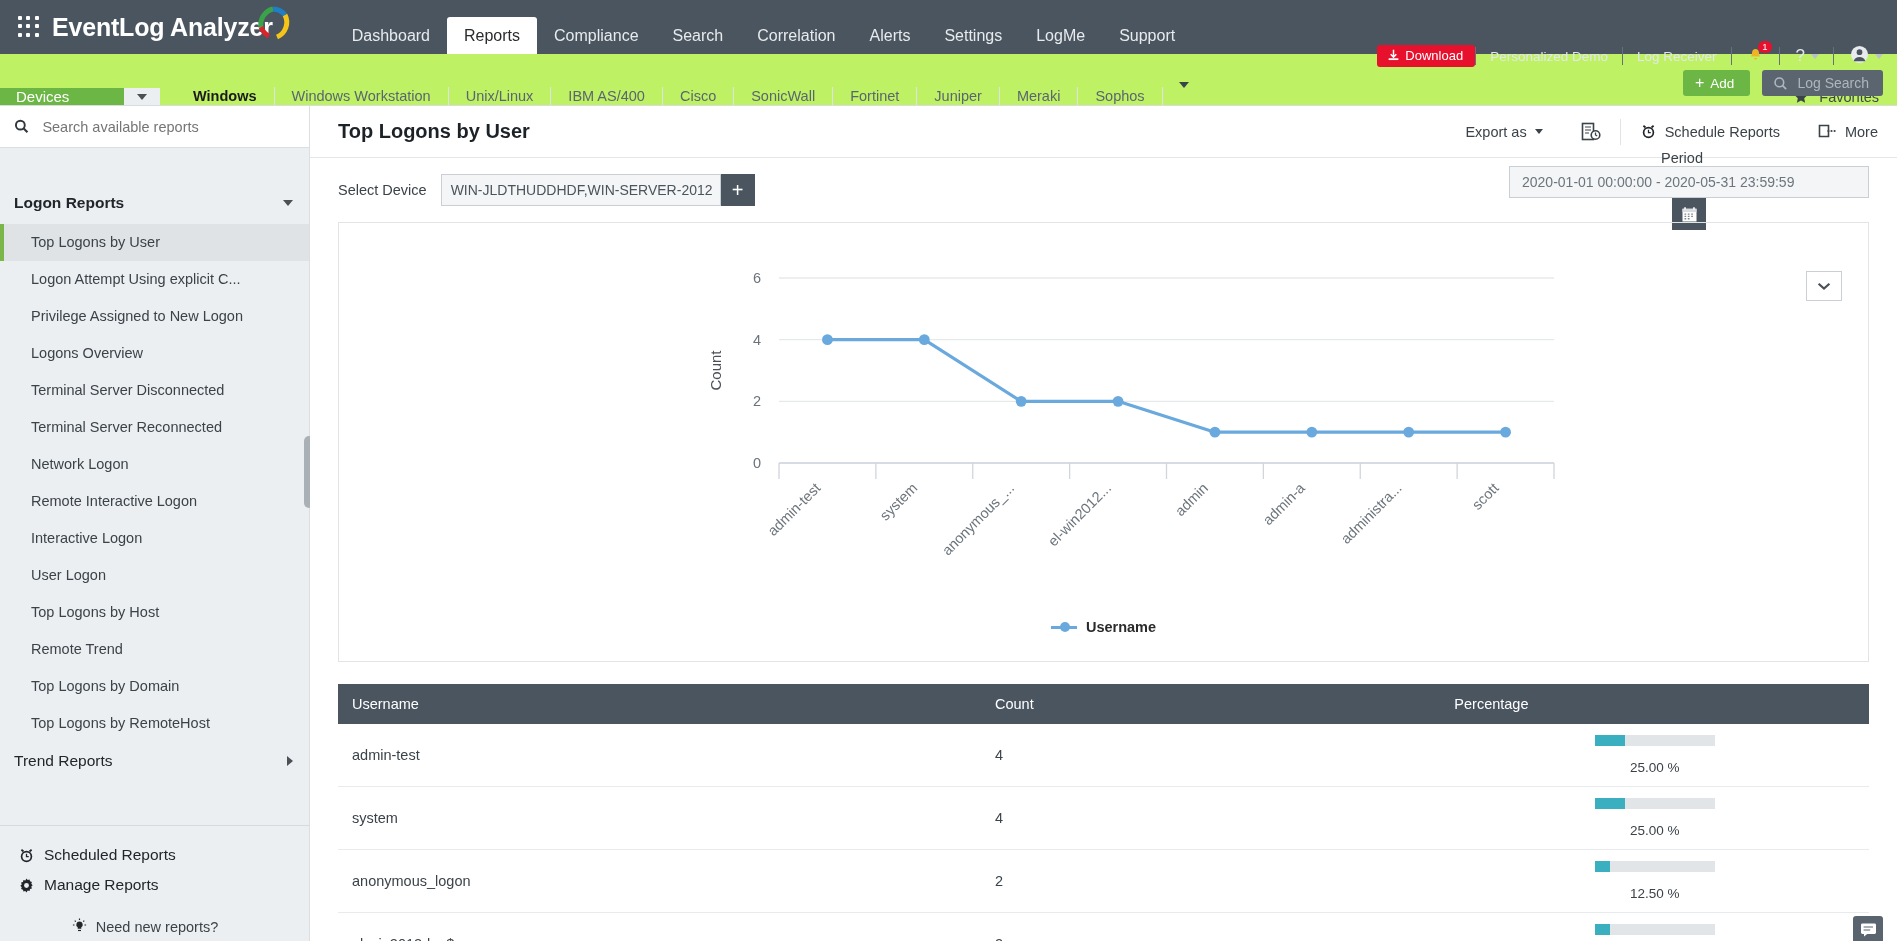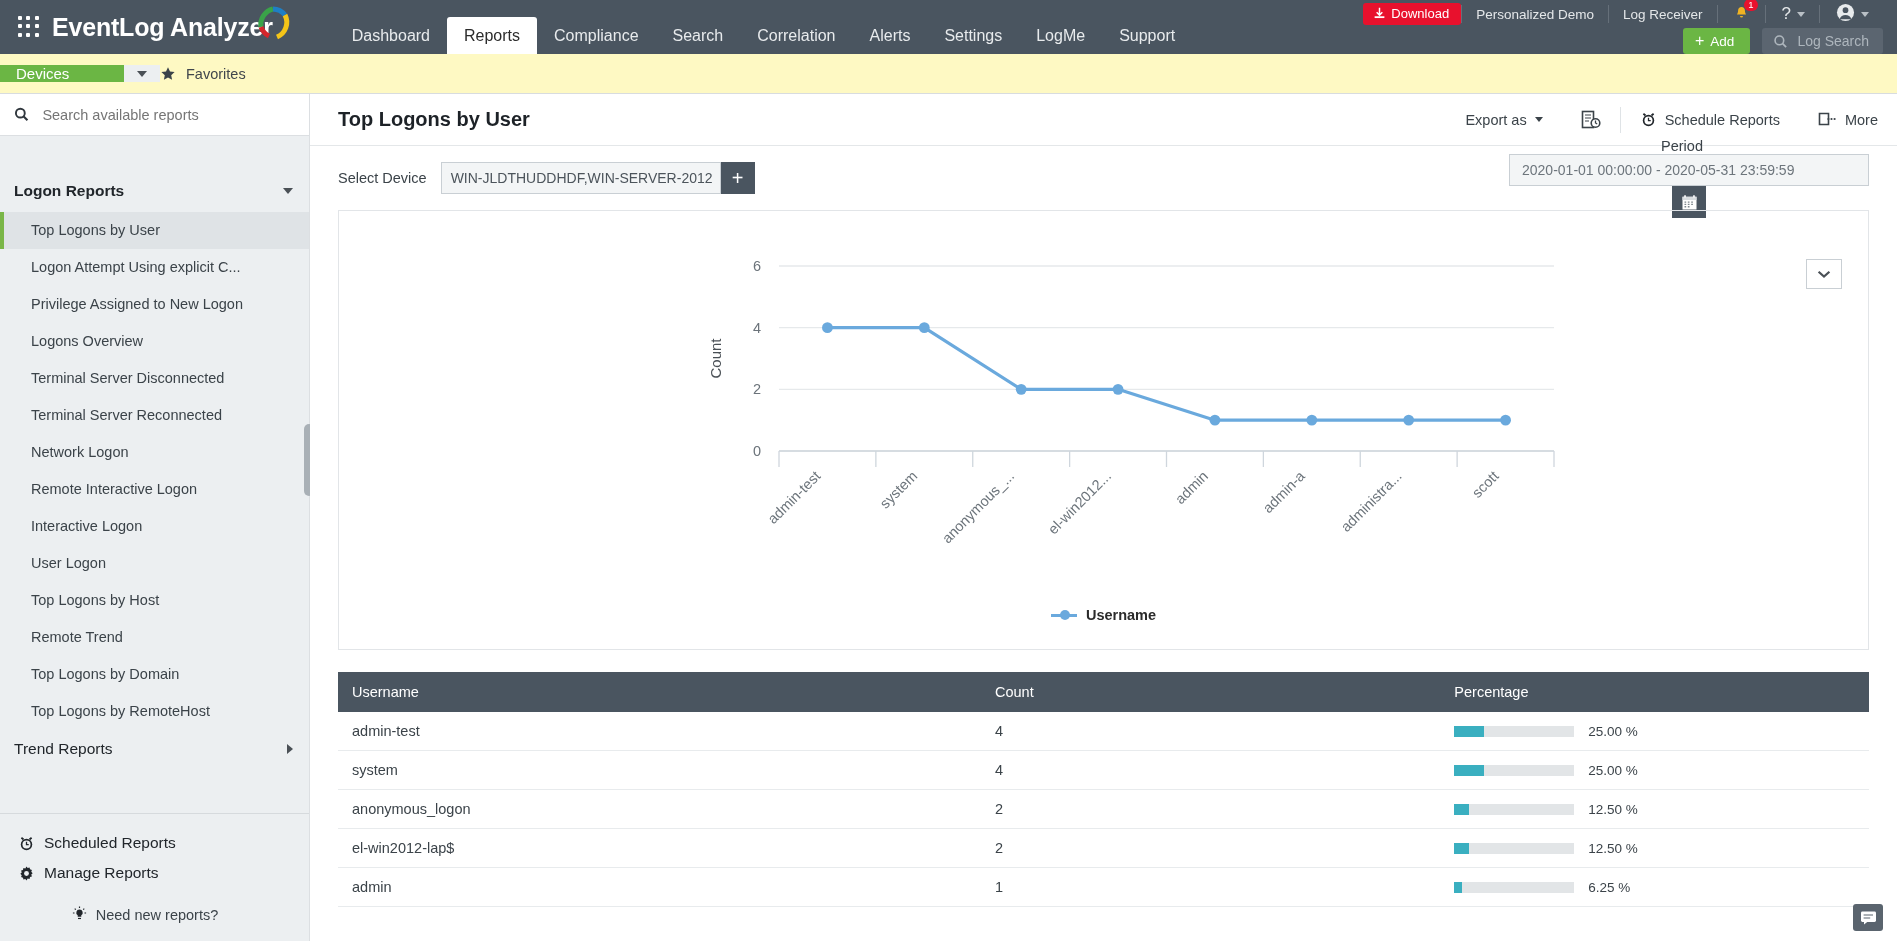--- a/index.html
+++ b/index.html
@@ -25,21 +25,21 @@
   .brand-arc{ position:absolute; right:-6px; top:-10px; width:40px; height:40px;}
 
   .mainnav{ display:flex; align-items:flex-end; height:54px; margin-left:46px; }
   .mainnav a{
     color:#e8ebed; text-decoration:none; font-size:16px;
     padding:0 17px; height:36px; line-height:36px; display:block; white-space:nowrap;
   }
   .mainnav a.active{ background:#fff; color:#2b2b2b; border-radius:3px 3px 0 0; height:37px; line-height:37px;}
 
   .topright{ position:absolute; right:0; top:0; height:54px; }
-  .tr-row1{ display:flex; align-items:center; height:28px; padding-right:28px; justify-content:flex-end;}
+  .tr-row1{ display:flex; align-items:center; height:28px; padding-right:14px; justify-content:flex-end;margin-top:42px;}
   .tr-row2{ display:flex; align-items:center; height:26px; padding-right:14px; justify-content:flex-end;}
   .download-btn{
     background:#e8112d; color:#fff; font-size:13px; border-radius:3px;
     padding:3px 12px 4px 10px; display:flex; align-items:center; gap:5px; cursor:pointer;
   }
   .tr-link{ color:#e4e7e9; font-size:13.5px; padding:0 14px; white-space:nowrap; cursor:pointer;}
   .tr-sep{ width:1px; height:18px; background:#66707a;}
   .bell{ position:relative; padding:0 16px; cursor:pointer;}
   .bell-badge{ position:absolute; top:-6px; right:7px; background:#e8112d; color:#fff;
     font-size:9.5px; border-radius:8px; padding:1px 4px; line-height:1.1;}
@@ -47,21 +47,21 @@
   .caret-sm{ display:inline-block; width:0;height:0; border-left:4px solid transparent;
     border-right:4px solid transparent; border-top:5px solid #b9c0c6; vertical-align:middle;}
   .avatar-ic{ padding:0 6px 0 16px; cursor:pointer;}
   .add-btn{ background:#6bb644; color:#fff; font-size:13.5px; border-radius:3px;
     padding:5px 16px 5px 12px; display:flex; align-items:center; gap:6px; cursor:pointer;}
   .logsearch{ background:#5b6570; border-radius:3px; display:flex; align-items:center;
     gap:9px; padding:5px 14px 5px 11px; margin-left:12px; cursor:text;}
   .logsearch span{ color:#aeb6bd; font-size:14px;}
 
   
-  .subbar{ height:40px; background:#fef9c3; border-bottom:1px solid #d8dcdf; display:flex; align-items:center;}
+  .subbar{ height:52px; background:#bef264; border-bottom:1px solid #d8dcdf; display:flex; align-items:flex-end;}
   .devices-btn{ width:160px; background:#6bb644; color:#fff; display:flex; align-items:center;
     font-size:15px; position:relative; cursor:pointer;}
   .devices-btn .lbl{ padding-left:16px;}
   .devices-btn .dd{ position:absolute; right:0; top:0; bottom:0; width:36px; background:#eceff1;
     display:flex; align-items:center; justify-content:center;}
   .subtabs{ display:flex; align-items:center; flex:1; padding-left:16px;}
   .subtabs .st{ font-size:14.5px; color:#5b6570; padding:0 17px; white-space:nowrap; cursor:pointer;
      border-right:1px solid #dfe3e6; line-height:18px;}
   .subtabs .st:last-child{ border-right:none;}
   .subtabs .st.active{ color:#1a1a1a; font-weight:bold;}
@@ -135,21 +135,21 @@
   .legend-mark:after{ content:""; position:absolute; left:9px; top:-3.5px; width:10px; height:10px;
      border-radius:50%; background:#6aa9dd;}
   .legend-txt{ font-size:14.5px; color:#2b2b2b; font-weight:bold;}
 
   
   .tbl{ margin:22px 28px 0 28px; width:calc(100% - 56px); border-collapse:collapse;}
   .tbl thead th{ background:#4a5560; color:#fff; font-size:14.5px; font-weight:normal;
      text-align:left; padding:12px 14px; }
   .tbl tbody td{ border-bottom:1px solid #e8ebed; font-size:14.5px; color:#3b4349;
      padding:11px 14px;}
-  .pct-cell{ display:flex; align-items:center; gap:14px;}
+  .pct-cell{ display:flex; align-items:center; gap:14px;flex-direction:column;}
   .pct-bar{ width:120px; height:11px; background:#e2e5e7; position:relative;}
   .pct-fill{ height:11px; background:#3aafc0;}
   .pct-txt{ font-size:13.5px; color:#3b4349;}
   .chat-fab{ position:absolute; right:14px; bottom:10px; width:30px; height:27px;
      background:#5a646e; border-radius:3px; display:flex; align-items:center;
      justify-content:center; cursor:pointer;}
 </style>
 </head>
 <body>
 
@@ -236,20 +236,35 @@
     </div>
   </div>
 </div>
 
 <div class="subbar">
   <div class="devices-btn">
     <span class="lbl">Devices</span>
     <span class="dd">
       <span class="caret-down-sm"></span>
     </span>
+  </div>
+  <div class="subtabs">
+    <div class="st active">Windows</div>
+    <div class="st">Windows Workstation</div>
+    <div class="st">Unix/Linux</div>
+    <div class="st">IBM AS/400</div>
+    <div class="st">Cisco</div>
+    <div class="st">SonicWall</div>
+    <div class="st">Fortinet</div>
+    <div class="st">Juniper</div>
+    <div class="st">Meraki</div>
+    <div class="st">Sophos</div>
+    <div class="st more">
+      <span class="caret-down-sm" style="border-top-color:#3b4349"></span>
+    </div>
   </div>
   <div class="favorites">
     <svg width="16" height="16" viewBox="0 0 16 16">
       <path d="M8 1.2l2 4.2 4.6.6-3.4 3.2.9 4.6L8 11.6 3.9 13.8l.9-4.6L1.4 6l4.6-.6z" fill="#3b4349"></path>
     </svg>
     <span>Favorites</span>
   </div>
 </div>
 
 <div class="body-wrap">

